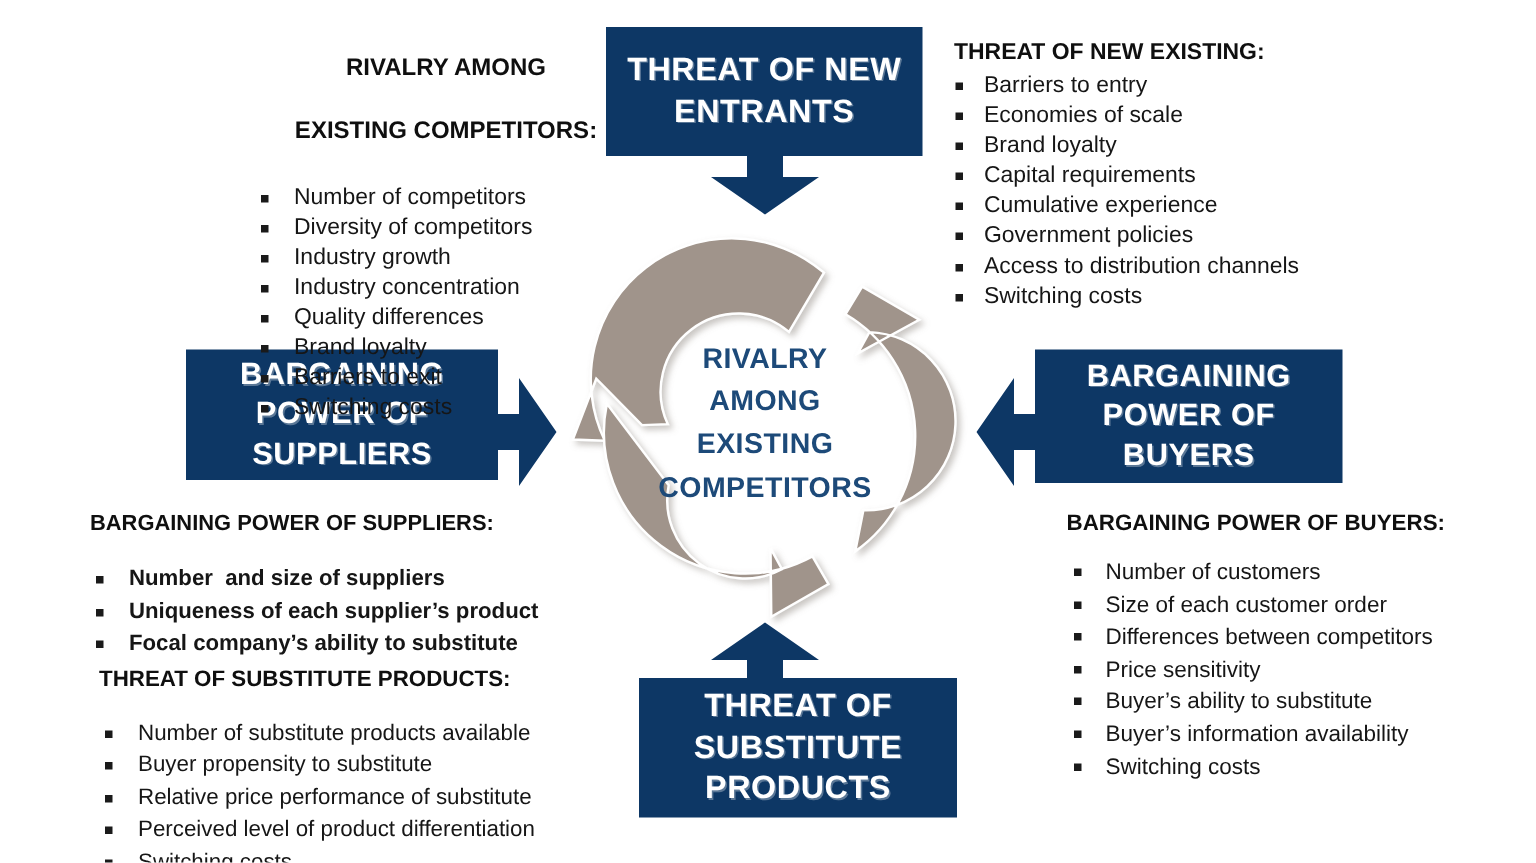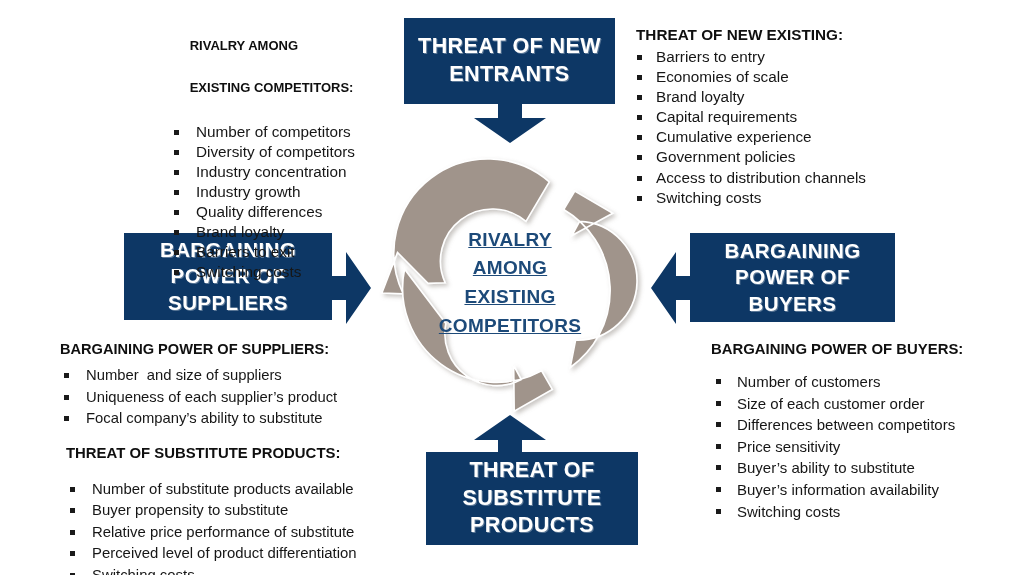--- a/index.html
+++ b/index.html
@@ -48,21 +48,21 @@
     z-index:5;
     display:flex;flex-direction:column;align-items:center;justify-content:center;
     text-align:center;
     color:#1d4a79;
     font-weight:bold;
     font-size:19px;
     line-height:28.6px;
     letter-spacing:.3px;
     pointer-events:none;
   }
-  #center-label span{display:block;white-space:nowrap;text-decoration:underline;}
+  #center-label span{display:block;white-space:nowrap;}
 
   
   .tblock{position:absolute;z-index:6;}
   .tblock .hd{
     font-weight:bold;
     color:#0f0f0f;
     white-space:pre;
   }
   .tblock ul{list-style:none;margin:0;padding:0;}
   .tblock li{
@@ -71,36 +71,36 @@
     white-space:pre;
   }
   .tblock li .bul{
     position:absolute;
     background:#1a1a1a;
     width:5px;height:5px;
   }
 
   
   #blk-rivalry{left:168px;top:14px;width:232px;}
-  #blk-rivalry .hd{font-size:13px;line-height:21px;}
+  #blk-rivalry .hd{font-size:16px;line-height:21px;text-align:center;}
   #blk-rivalry ul{margin-top:3px;}
   #blk-rivalry li{font-size:15.3px;line-height:20.05px;padding-left:28px;}
   #blk-rivalry li .bul{left:6px;top:8px;}
 
   
   #blk-entrants{left:636px;top:24px;width:290px;}
   #blk-entrants .hd{font-size:15.3px;line-height:21px;}
   #blk-entrants ul{margin-top:2px;}
   #blk-entrants li{font-size:15.3px;line-height:20.1px;padding-left:20px;}
   #blk-entrants li .bul{left:1px;top:8px;}
 
   
   #blk-suppliers{left:60px;top:339px;width:300px;}
   #blk-suppliers .hd{font-size:14.6px;line-height:20px;}
-  #blk-suppliers ul{margin-top:6px;}
+  #blk-suppliers ul{margin-top:17px;font-weight:bold;}
   #blk-suppliers li{font-size:14.8px;line-height:21.6px;padding-left:26px;}
   #blk-suppliers li .bul{left:4px;top:8px;}
 
   
   #blk-buyers{left:711px;top:339px;width:300px;}
   #blk-buyers .hd{font-size:14.9px;line-height:20px;}
   #blk-buyers ul{margin-top:12px;}
   #blk-buyers li{font-size:15px;line-height:21.6px;padding-left:26px;}
   #blk-buyers li .bul{left:5px;top:8px;}
 
@@ -208,22 +208,22 @@
   </div>
 
   <div class="tblock" id="blk-rivalry">
     <div class="hd">
       <span>RIVALRY AMONG</span><br>
       <span>EXISTING COMPETITORS:</span>
     </div>
     <ul>
       <li><span class="bul"></span><span>Number of competitors</span></li>
       <li><span class="bul"></span><span>Diversity of competitors</span></li>
+      <li><span class="bul"></span><span>Industry growth</span></li>
       <li><span class="bul"></span><span>Industry concentration</span></li>
-      <li><span class="bul"></span><span>Industry growth</span></li>
       <li><span class="bul"></span><span>Quality differences</span></li>
       <li><span class="bul"></span><span>Brand loyalty</span></li>
       <li><span class="bul"></span><span>Barriers to exit</span></li>
       <li><span class="bul"></span><span>Switching costs</span></li>
     </ul>
   </div>
 
   <div class="tblock" id="blk-entrants">
     <div class="hd">THREAT OF NEW EXISTING:</div>
     <ul>

